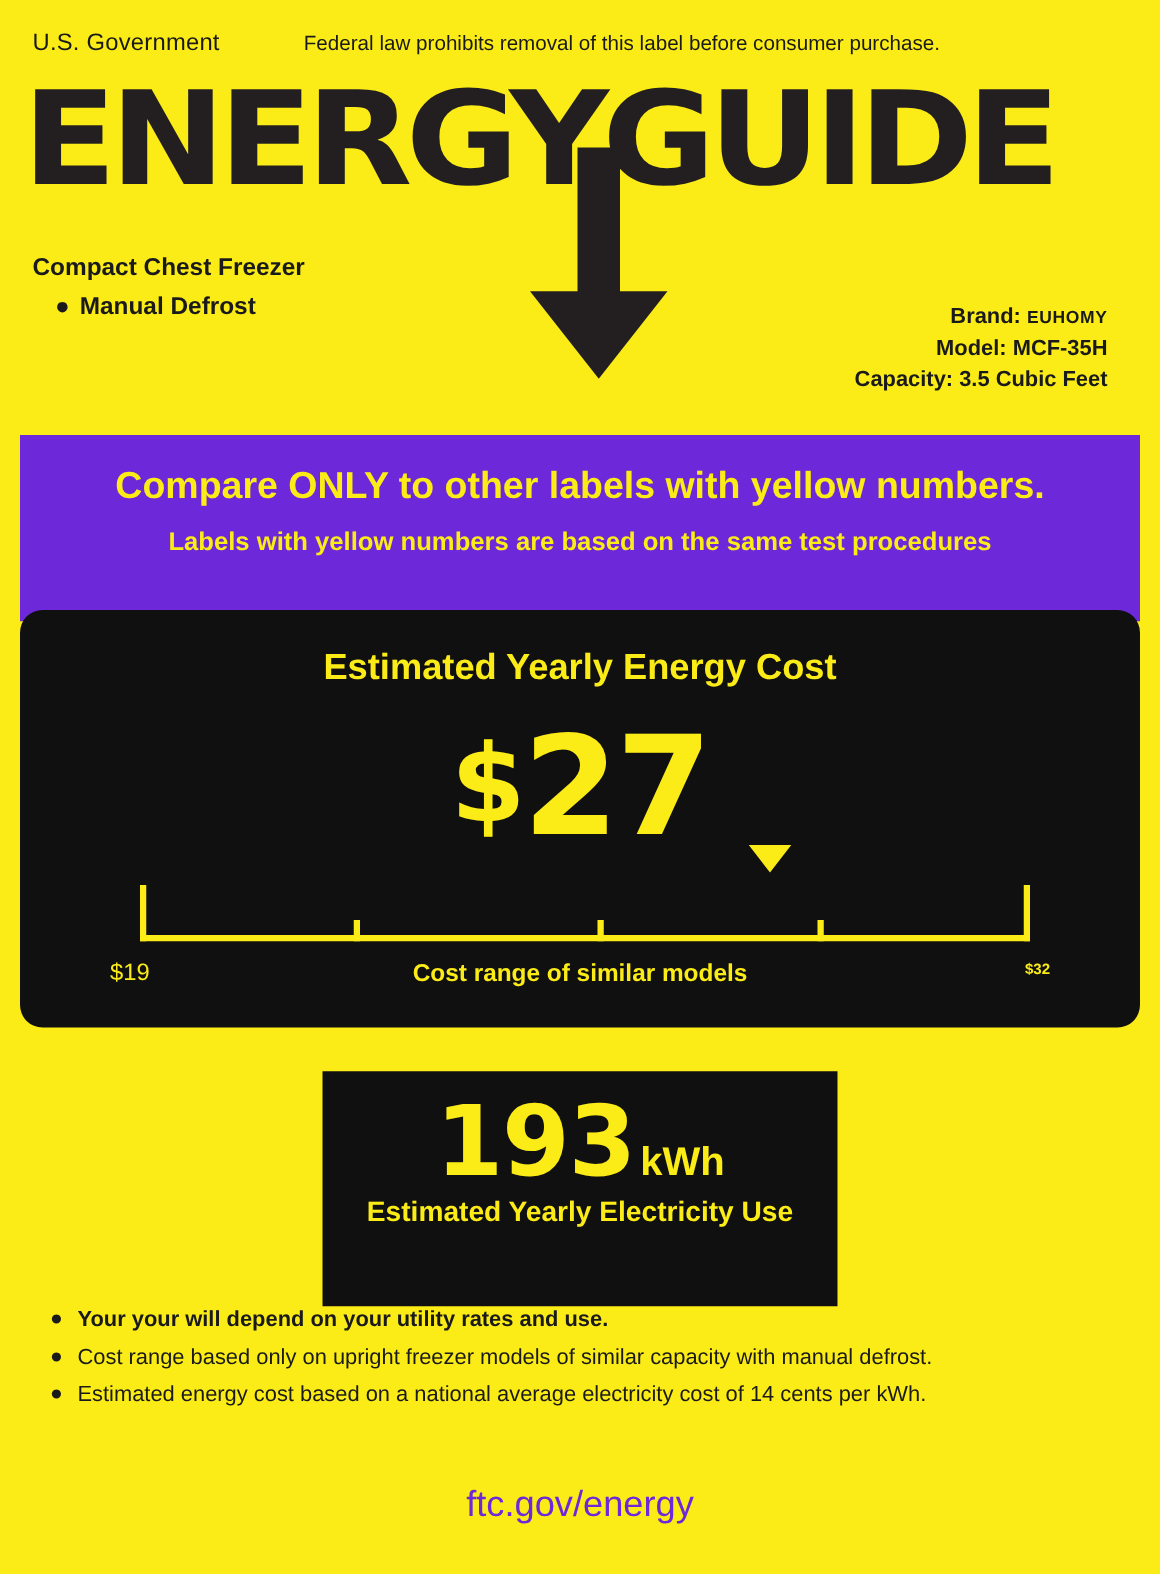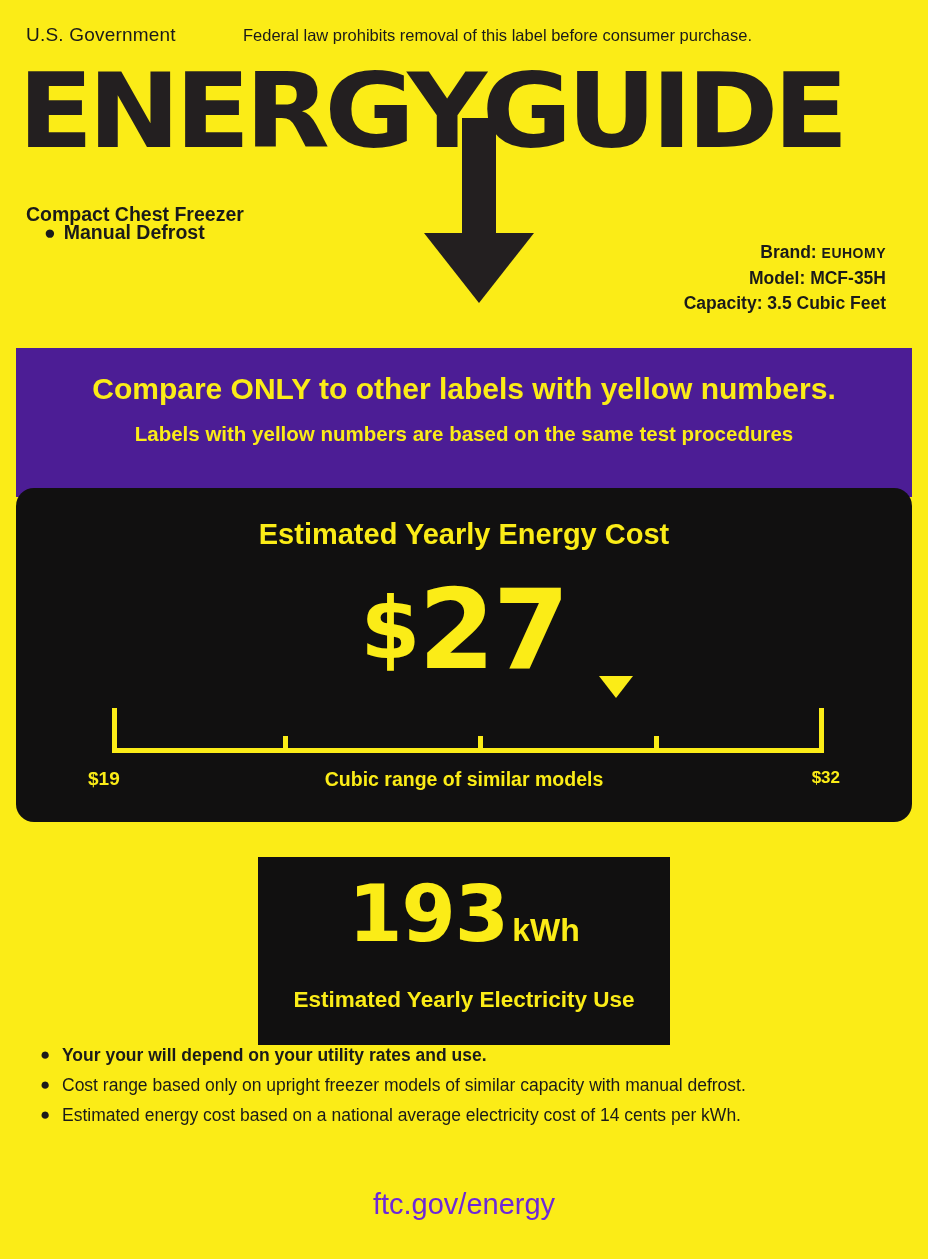--- a/index.html
+++ b/index.html
@@ -98,21 +98,21 @@
     position: absolute;
     left: 26px;
     top: 203px;
     font-size: 19.5px;
     font-weight: bold;
     color: #1a1a1a;
   }
   .product-feature {
     position: absolute;
     left: 44px;
-    top: 221px;
+    top: 234px;
     font-size: 19.5px;
     font-weight: bold;
     color: #1a1a1a;
   }
   .product-feature .dot {
     display: inline-block;
     margin-right: 8px;
   }
 
   .brand-block {
@@ -130,21 +130,21 @@
     letter-spacing: .5px;
   }
 
   
   .compare-box {
     position: absolute;
     left: 16px;
     top: 348px;
     width: 896px;
     height: 149px;
-    background: #4c1d95;
+    background: #6d28d9;
   }
   .compare-title {
     position: absolute;
     width: 100%;
     top: 24px;
     text-align: center;
     color: #FBEC17;
     font-size: 30px;
     font-weight: bold;
   }
@@ -231,28 +231,28 @@
     border-left: 17px solid transparent;
     border-right: 17px solid transparent;
     border-top: 22px solid #FBEC17;
   }
   .scale-label-left {
     position: absolute;
     left: 72px;
     top: 280px;
     color: #FBEC17;
     font-size: 19px;
-    font-weight: bold;
+    font-weight: normal;
   }
   .scale-label-right {
     position: absolute;
     right: 72px;
     top: 280px;
     color: #FBEC17;
-    font-size: 17px;
+    font-size: 12px;
     font-weight: bold;
   }
   .scale-caption {
     position: absolute;
     width: 100%;
     top: 280px;
     text-align: center;
     color: #FBEC17;
     font-size: 19.5px;
     font-weight: bold;
@@ -287,21 +287,20 @@
     margin-left: 4px;
   }
   .kwh-caption {
     position: absolute;
     width: 100%;
     top: 100px;
     text-align: center;
     color: #FBEC17;
     font-size: 22.5px;
     font-weight: bold;
-    margin-top: 30px;
   }
 
   
   .notes {
     position: absolute;
     left: 40px;
     top: 1042px;
     width: 860px;
   }
   .note {
@@ -382,21 +381,21 @@
     <div class="scale">
       <div class="bar"></div>
       <div class="endtick left"></div>
       <div class="endtick right"></div>
       <div class="midtick" style="left:185px;"></div>
       <div class="midtick" style="left:380px;"></div>
       <div class="midtick" style="left:556px;"></div>
     </div>
 
     <div class="scale-label-left">$19</div>
-    <div class="scale-caption">Cubic range of similar models</div>
+    <div class="scale-caption">Cost range of similar models</div>
     <div class="scale-label-right">$32</div>
   </div>
 
   <div class="kwh-box">
     <div class="kwh-row">
       <span class="kwh-number">193</span><span class="kwh-unit">kWh</span>
     </div>
     <div class="kwh-caption">Estimated Yearly Electricity Use</div>
   </div>
 

